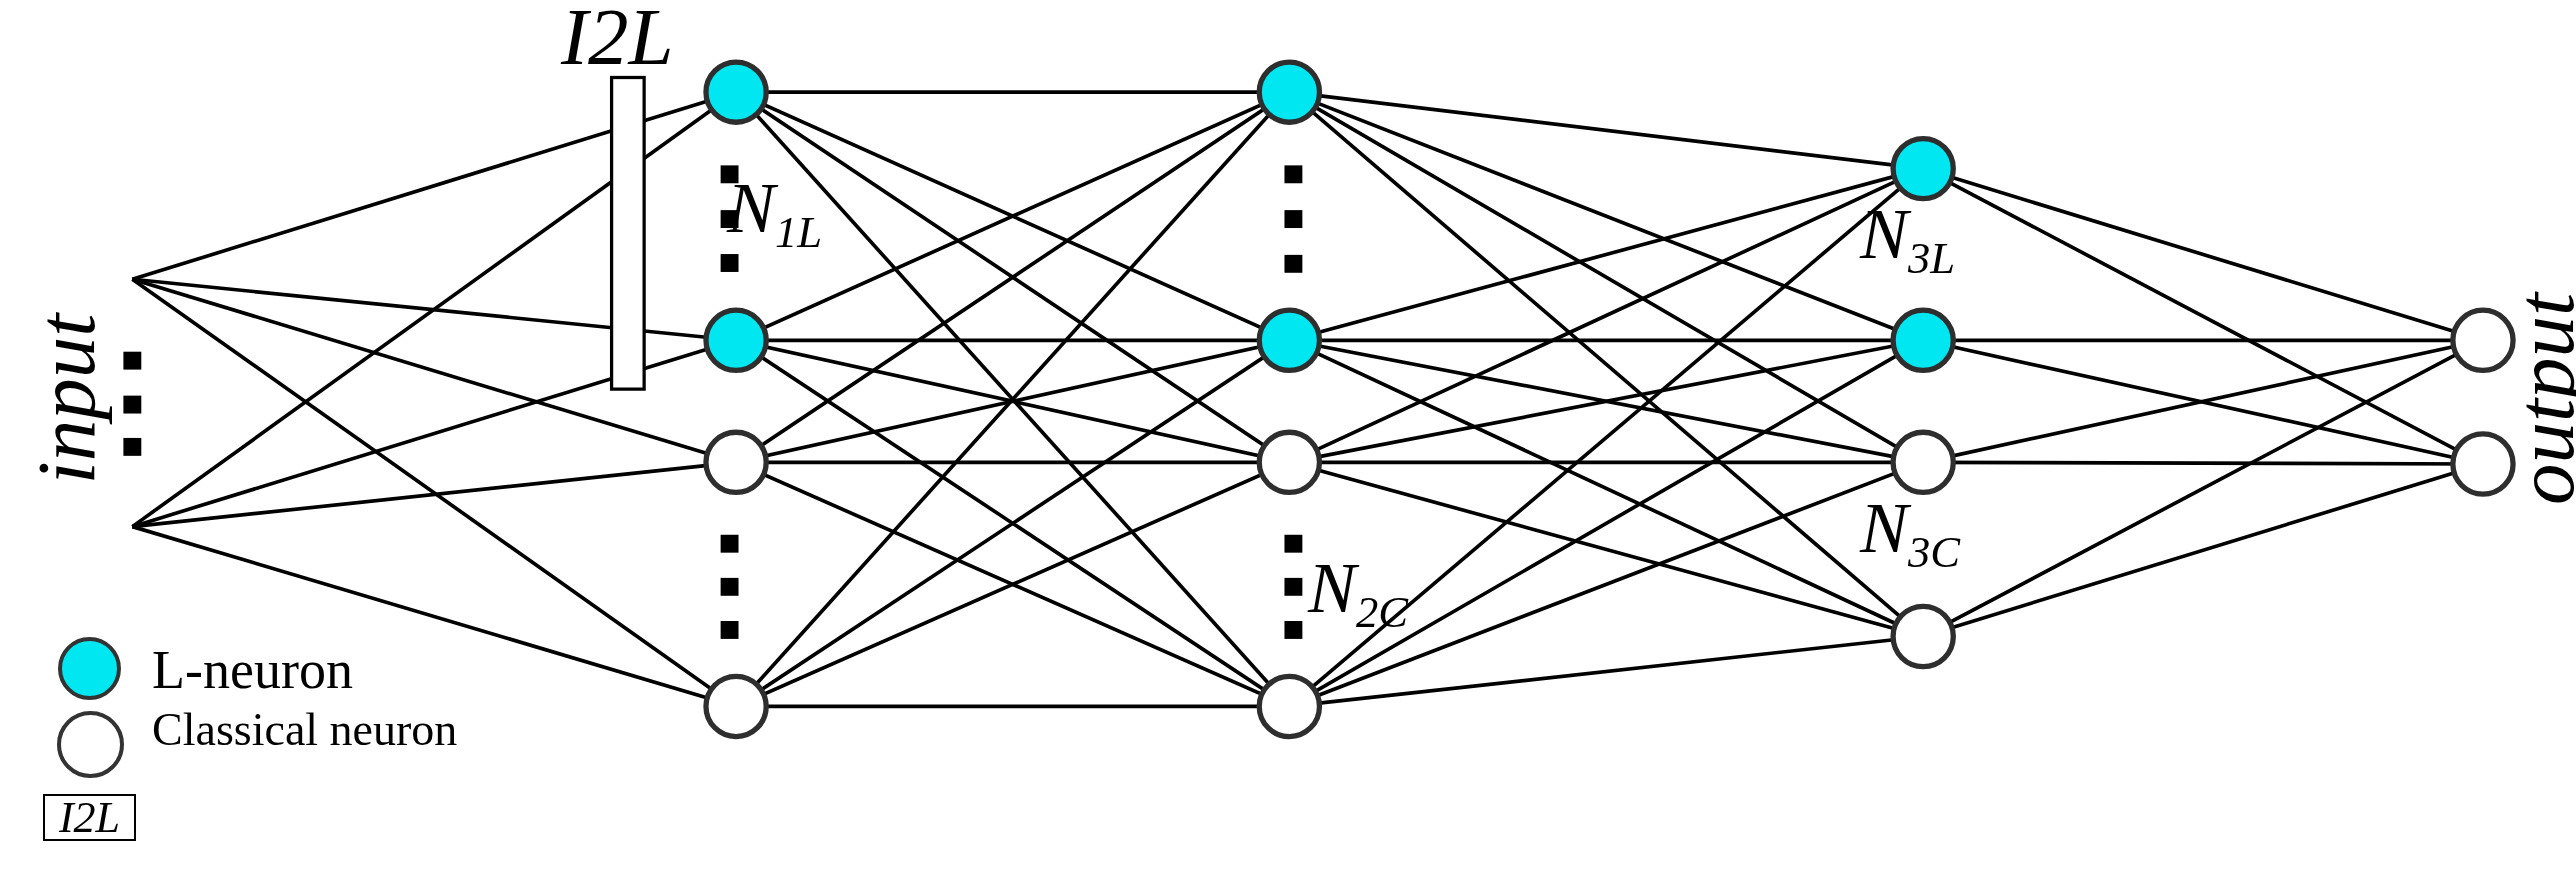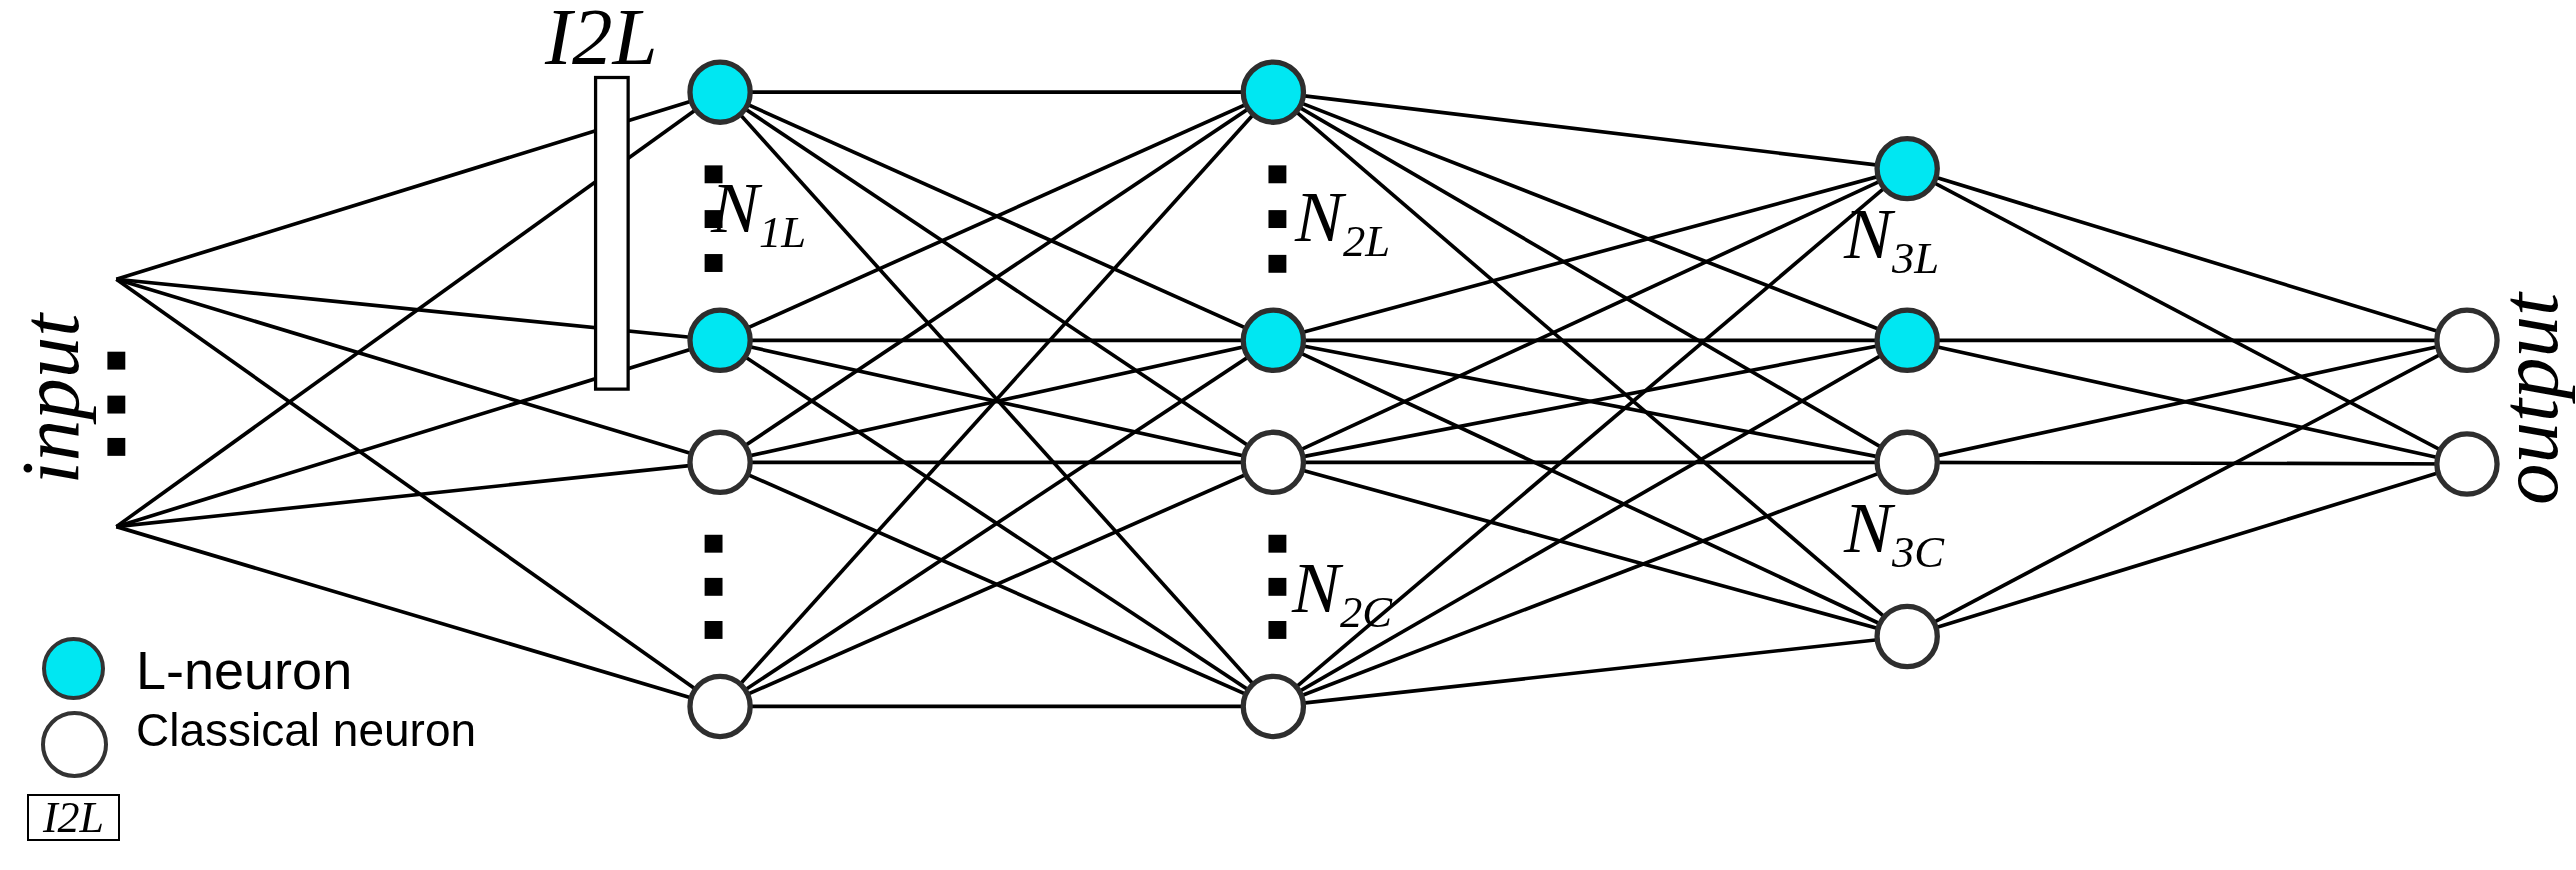--- a/index.html
+++ b/index.html
@@ -2,28 +2,28 @@
 <html style="font-size:13px"><head>
 <meta charset="utf-8">
 <style>
   html,body{margin:0;padding:0}
   body{
     width:2576px;height:871px;
     background:#ffffff;
     font-family:"Liberation Sans",sans-serif;
     position:relative;overflow:hidden;
   }
-  .stage{position:absolute;left:0;top:0;width:2228px;height:871px}
+  .stage{position:absolute;left:16px;top:0;width:2228px;height:871px}
   svg.net{position:absolute;left:0;top:0}
   .lbl{position:absolute;white-space:nowrap;color:#000;line-height:1}
   .math{font-family:"Liberation Serif","DejaVu Serif",serif;font-style:italic}
   .nlabel{font-size:72px}
   .nlabel sub{font-size:62%;line-height:1}
   .rot{transform:translate(-50%,-50%) rotate(-90deg);transform-origin:center}
-  .sans{font-family:Liberation Sans, sans-serif}
+  .sans{font-family:Liberation Serif, serif}
   .legend-marker{position:absolute;border-radius:50%;box-sizing:border-box;border:4.1px solid #333333}
   .i2l-box{
     position:absolute;box-sizing:border-box;border:2.4px solid #000;
     display:flex;align-items:center;justify-content:center;
     font-family:"Liberation Serif","DejaVu Serif",serif;font-style:italic;
   }
 </style>
 </head>
 <body>
 
@@ -112,23 +112,20 @@
 
   <div class="lbl math" style="left:545px;top:-3.3px;font-size:81px">I2L</div>
 
   <div class="lbl math rot" style="left:50px;top:399px;font-size:83px">input</div>
 
   <div class="lbl math rot" style="left:2529px;top:399px;font-size:83px">output</div>
 
   <div class="lbl math nlabel" style="left:711px;top:172px">
     <span>N</span><sub>1L</sub>
   </div>
-  <div class="lbl math nlabel" style="left:1295px;top:181px">
-    <span>N</span><sub>2L</sub>
-  </div>
   <div class="lbl math nlabel" style="left:1292px;top:552px">
     <span>N</span><sub>2C</sub>
   </div>
   <div class="lbl math nlabel" style="left:1844px;top:198px">
     <span>N</span><sub>3L</sub>
   </div>
   <div class="lbl math nlabel" style="left:1844px;top:492px">
     <span>N</span><sub>3C</sub>
   </div>
 

